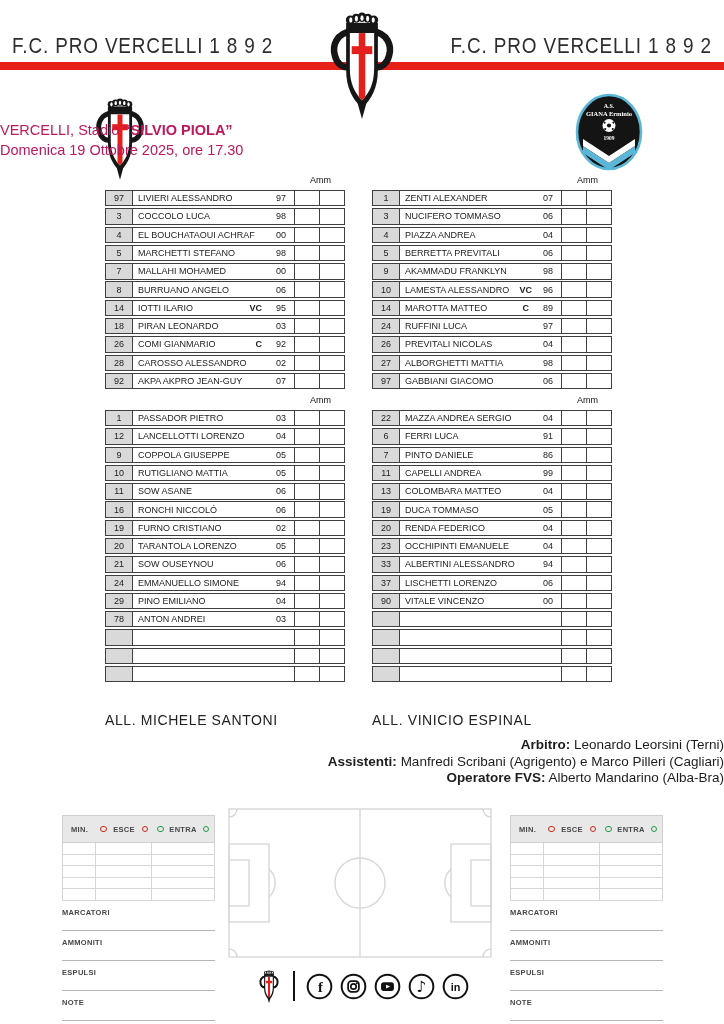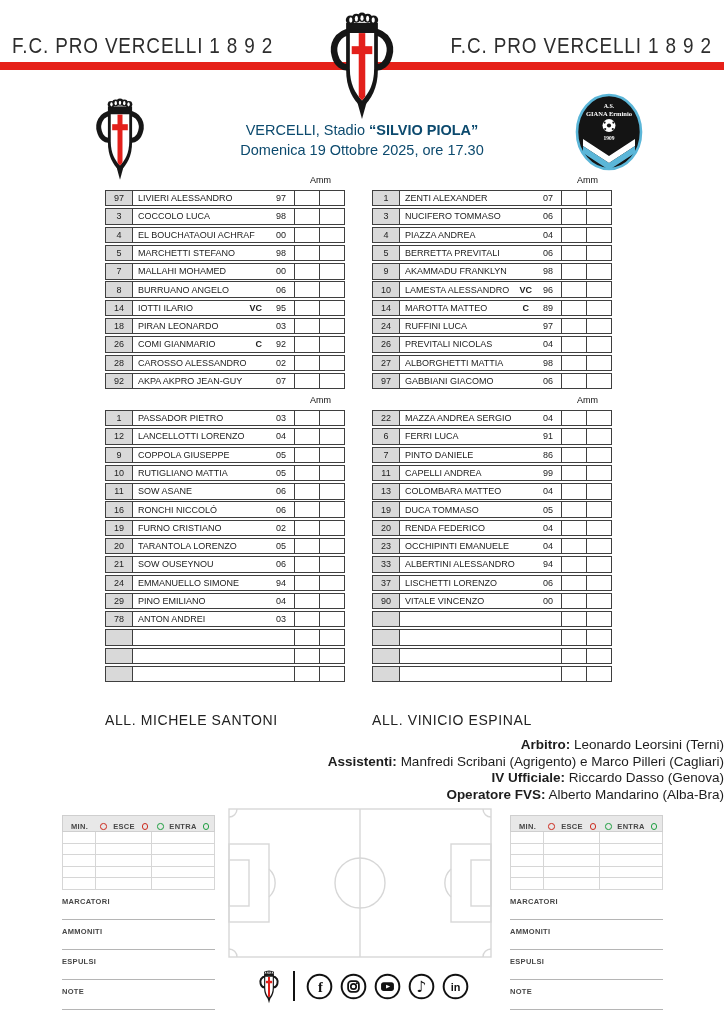--- a/index.html
+++ b/index.html
@@ -9,22 +9,22 @@
   
   .club-title{position:absolute;top:33px;font-size:22px;font-weight:400;color:#2d2d2d;
               letter-spacing:1px;white-space:nowrap;}
   .club-title.left{left:12px;transform:scaleX(.86);transform-origin:left center;}
   .club-title.right{right:12px;transform:scaleX(.86);transform-origin:right center;}
   .red-bar{position:absolute;left:0;top:62px;width:724px;height:8px;background:#E62119;}
   .crest-center{position:absolute;left:318px;top:6px;width:88px;height:114px;z-index:2;}
   .crest-left{position:absolute;left:88px;top:92px;width:64px;height:90px;}
   .giana-badge{position:absolute;left:575px;top:93px;width:68px;height:78px;}
 
-  .match-info{position:absolute;left:0;top:120px;width:724px;text-align:center;
-              font-size:14.5px;line-height:20px;color:#0c4a6e;}
+  .match-info{position:absolute;left:0;top:120px;width:724px;text-align:left;
+              font-size:14.5px;line-height:20px;color:#be185d;}
   .match-info b{font-weight:700;}
 
   
   .roster{position:absolute;width:240px;}
   .amm-label{height:13px;margin-bottom:2px;font-size:9px;color:#111;text-align:right;padding-right:14px;}
   .prow{display:flex;height:16.4px;margin-bottom:1.9px;box-sizing:border-box;font-size:9px;}
   .c-num{width:28px;box-sizing:border-box;background:#D9D9D9;border:1px solid #3f3f3f;
          display:flex;align-items:center;justify-content:center;}
   .c-name{flex:1;box-sizing:border-box;border:1px solid #3f3f3f;border-left:none;background:#fff;
           display:flex;align-items:center;padding:0 8px 0 5px;white-space:nowrap;overflow:hidden;}
@@ -33,21 +33,21 @@
   .pyear{width:14px;text-align:right;}
   .c-amm{width:25px;box-sizing:border-box;border:1px solid #3f3f3f;border-left:none;background:#fff;}
 
   .coach{position:absolute;width:240px;text-align:left;font-size:14px;letter-spacing:.6px;color:#222;}
 
   .officials{position:absolute;left:0;top:737px;width:724px;text-align:right;
              font-size:13.5px;line-height:16.5px;color:#1d1d1d;}
 
   
   .sublog{position:absolute;top:815px;width:153px;}
-  .sl-head{display:flex;align-items:flex-end;height:17px;box-sizing:border-box;background:#E8E8E8;
+  .sl-head{display:flex;align-items:center;height:28px;box-sizing:border-box;background:#E8E8E8;
            border:1px solid #CFCFCF;font-size:7.5px;font-weight:700;color:#474747;letter-spacing:.3px;}
   .sl-h1{width:33px;text-align:center;}
   .sl-h2{width:56px;display:flex;align-items:center;justify-content:space-between;padding:0 4px;box-sizing:border-box;}
   .sl-h3{flex:1;display:flex;align-items:center;justify-content:space-between;padding:0 5px;box-sizing:border-box;}
   .ring{display:inline-block;width:4.5px;height:4.5px;border-radius:50%;box-sizing:content-box;}
   .ring.red{border:1.6px solid #CC2A1E;}
   .ring.green{border:1.6px solid #1E9E40;}
   .sl-row{display:flex;height:11.6px;box-sizing:border-box;border:1px solid #D6D6D6;border-top:none;}
   .sl-a{width:33px;border-right:1px solid #D6D6D6;box-sizing:border-box;}
   .sl-b{width:56px;border-right:1px solid #D6D6D6;box-sizing:border-box;}
@@ -730,21 +730,20 @@
 
   <div class="coach" style="left:105px;top:712px">ALL. MICHELE SANTONI</div>
   <div class="coach" style="left:372px;top:712px">ALL. VINICIO ESPINAL</div>
 
   <div class="officials">
 
       <div><b>Arbitro:</b><span> Leonardo Leorsini (Terni)</span></div>
 
       <div><b>Assistenti:</b><span> Manfredi Scribani (Agrigento) e Marco Pilleri (Cagliari)</span></div>
 
-      <div><b>IV Ufficiale:</b><span> Riccardo Dasso (Genova)</span></div>
 
       <div><b>Operatore FVS:</b><span> Alberto Mandarino (Alba-Bra)</span></div>
     </div>
 
   <div class="sublog" style="left:62px">
     <div class="sl-head">
       <div class="sl-h1">MIN.</div>
       <div class="sl-h2">
         <span class="ring red"></span>
         <span>ESCE</span>

